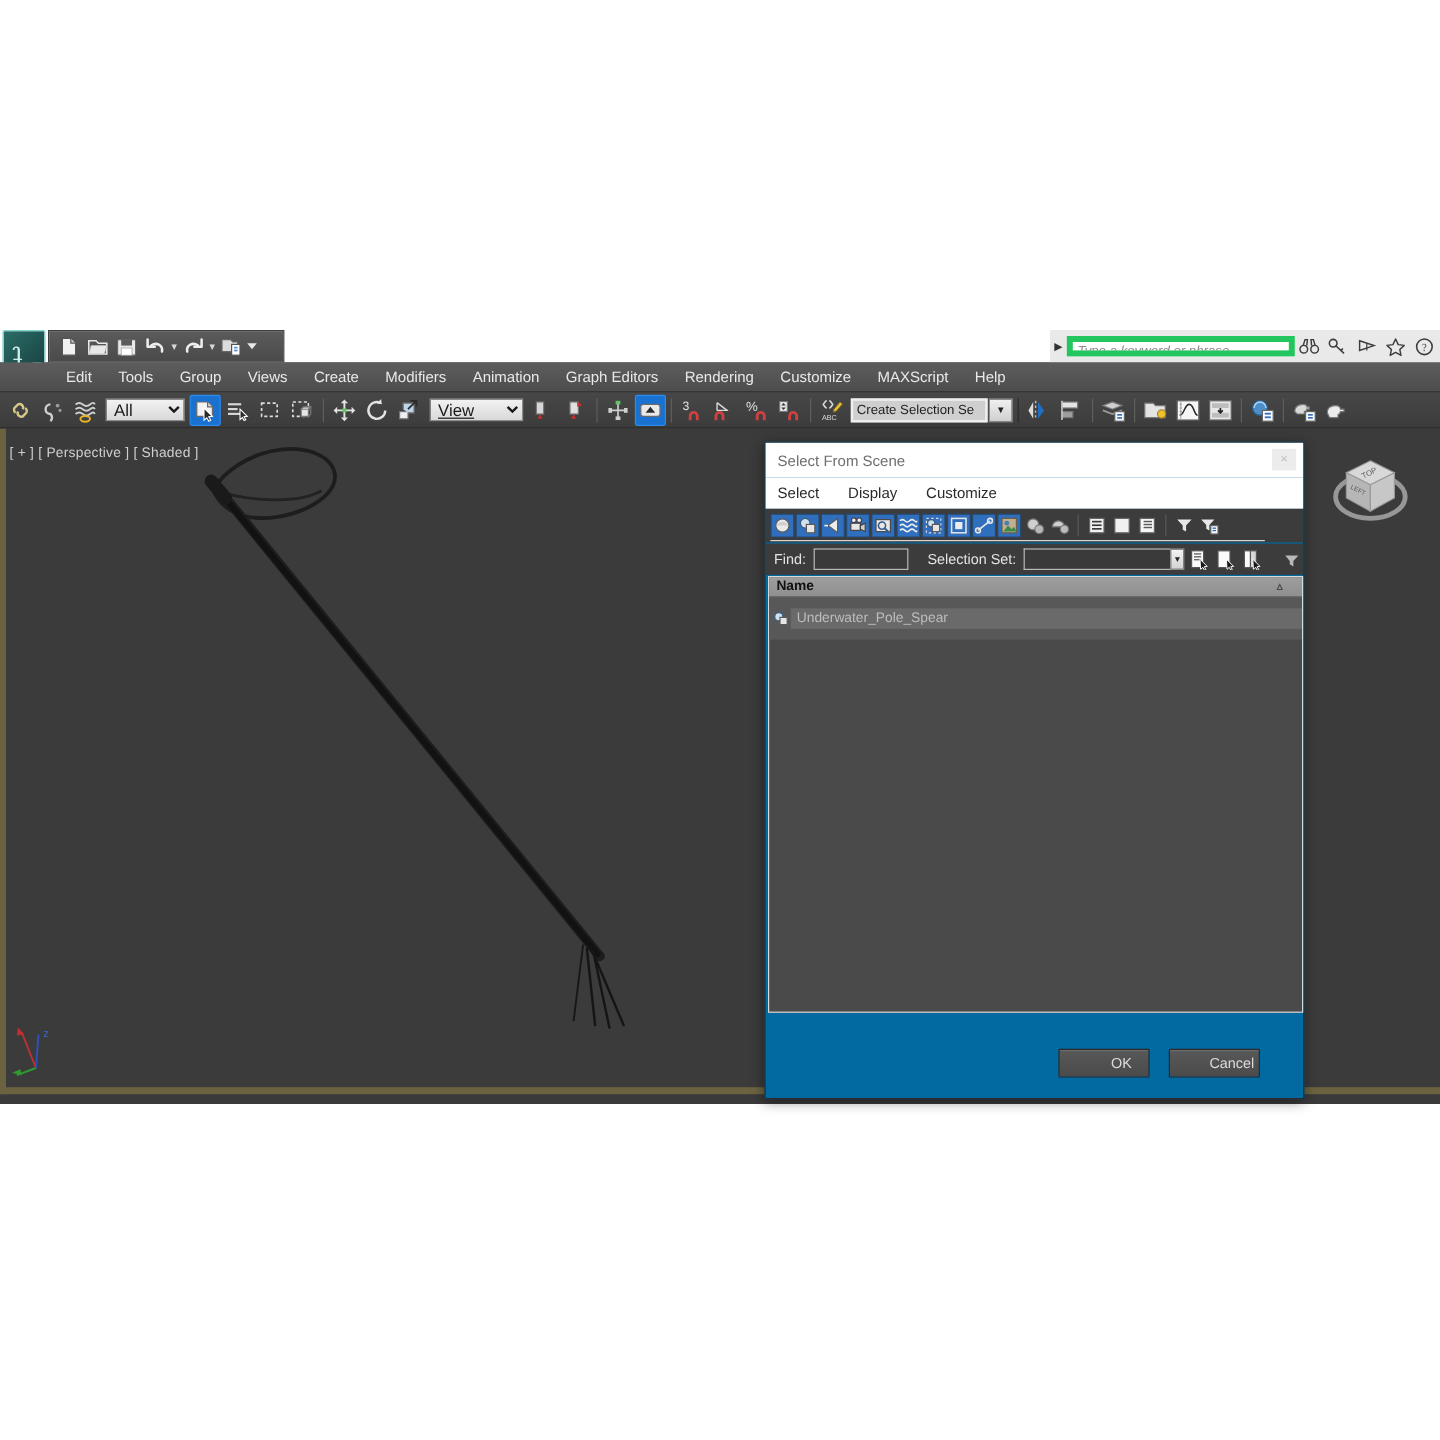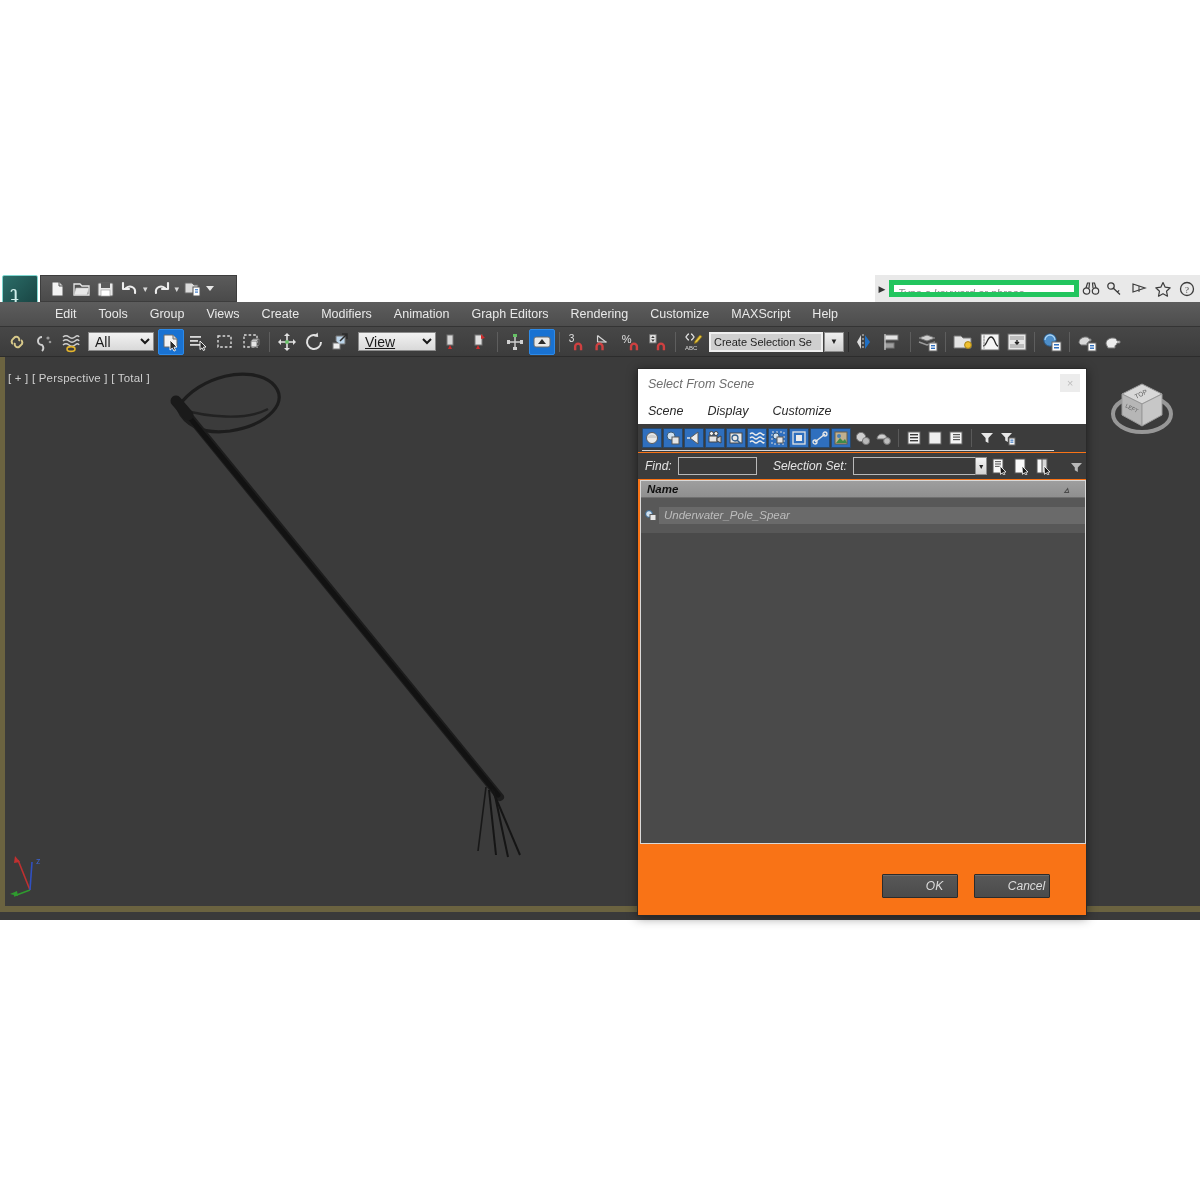--- a/index.html
+++ b/index.html
@@ -66,22 +66,22 @@
   .stats td.lbl{text-align:left;width:44px;}
   .stats .gap td{height:14px;font-size:1px;}
   .vp-border-b{position:absolute;left:0;bottom:0;width:1200px;height:6px;background:#6b6340;}
   .vp-border-l{position:absolute;left:0;top:0;width:5px;height:555px;background:#6b6340;}
 
   .viewcube{position:absolute;right:22px;top:15px;width:72px;height:72px;}
 
   .tripod{position:absolute;left:8px;bottom:14px;width:46px;height:48px;}
 
   
-  #sfs{position:absolute;left:637px;top:368px;width:450px;height:548px;background:#f97316;
-       border:1px solid #2a2a2a;box-sizing:border-box;box-shadow:0 2px 10px rgba(0,0,0,.45);font-style:italic;}
+  #sfs{position:absolute;left:637px;top:368px;width:450px;height:548px;background:#0369a1;
+       border:1px solid #2a2a2a;box-sizing:border-box;box-shadow:0 2px 10px rgba(0,0,0,.45);}
   .sfs-title{position:absolute;left:0;top:0;width:100%;height:29px;background:#ffffff;box-sizing:border-box;
              display:flex;align-items:center;padding-left:10px;}
   .sfs-title .t{color:#6e6e6e;font-size:12.5px;}
   .sfs-close{position:absolute;right:6px;top:5px;width:20px;height:18px;background:#ececec;
              display:flex;align-items:center;justify-content:center;color:#bdbdbd;font-size:11px;}
   .sfs-menu{position:absolute;left:0;top:29px;width:100%;height:26px;background:#ffffff;
             display:flex;align-items:center;padding-left:10px;box-sizing:border-box;}
   .sfs-menu .mi{color:#2a2a2a;font-size:12.5px;padding:0 14px 0 0;margin-right:10px;}
   .sfs-tools{position:absolute;left:0;top:55px;width:100%;height:28px;background:#3c3c3c;
              display:flex;align-items:center;padding-left:4px;gap:1px;box-sizing:border-box;}
@@ -477,21 +477,21 @@
       </span>
       <span class="tb">
         <svg width="24" height="22" viewBox="0 0 24 22">
             <path d="M4 13c0-4 3-6 7-6 3 0 4 1.5 4 3h3v2h-3c0 2-2 2.6-2 2.6V17H6z" fill="#ececec" stroke="#777"></path>
           </svg>
       </span>
     </div>
 
     <div class="viewport">
 
-      <div class="vp-label">[ + ] [ Perspective ] [ Total ]</div>
+      <div class="vp-label">[ + ] [ Perspective ] [ Shaded ]</div>
 
 
       <svg style="position:absolute;left:0;top:0" width="1200" height="555">
         <g fill="none" stroke="#1d1d1d">
 
           <path d="M178 50 C200 18 250 8 272 26 C292 44 268 68 230 74 C200 78 184 66 178 52 Z" stroke-width="3.2" fill="none"></path>
           <path d="M180 52 C206 60 246 64 268 52" stroke-width="2.4" stroke="#222"></path>
 
           <path d="M180 48 L500 440" stroke-width="8" stroke-linecap="round"></path>
           <path d="M181 50 L498 438" stroke-width="5" stroke="#121212" stroke-linecap="round"></path>
@@ -535,21 +535,21 @@
   </div>
 
   <div id="sfs">
 
     <div class="sfs-title">
       <span class="t">Select From Scene</span>
       <span class="sfs-close">×</span>
     </div>
 
     <div class="sfs-menu">
-      <span class="mi">Scene</span>
+      <span class="mi">Select</span>
       <span class="mi">Display</span>
       <span class="mi">Customize</span>
     </div>
 
     <div class="sfs-tools">
       <span class="ft">
         <svg width="16" height="16" viewBox="0 0 16 16">
             <circle cx="8" cy="8" r="5.5" fill="#e9e9e9" stroke="#5a5a5a"></circle>
             <path d="M3 8a5.5 5.5 0 0 1 10 0" fill="#cfcfcf"></path>
           </svg>

